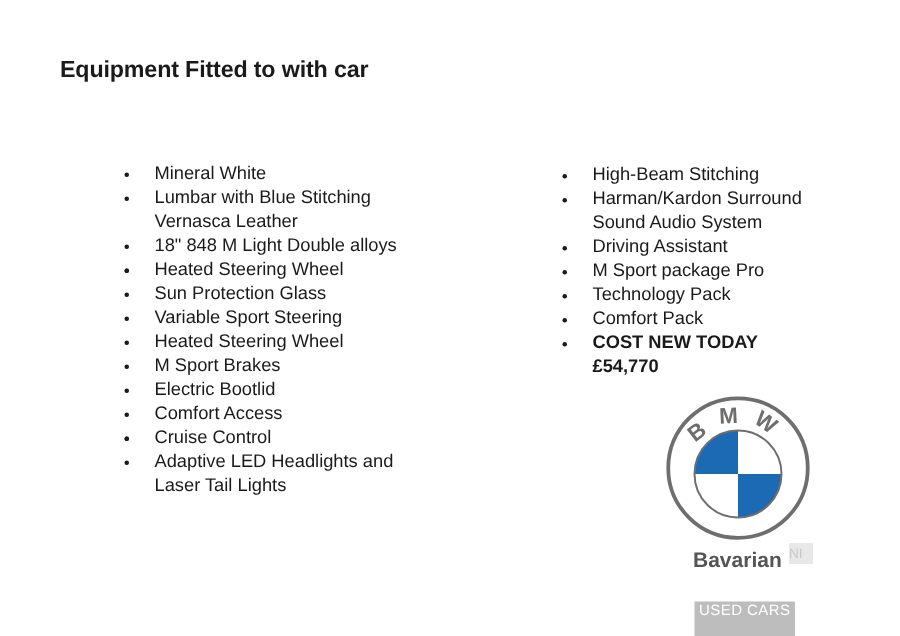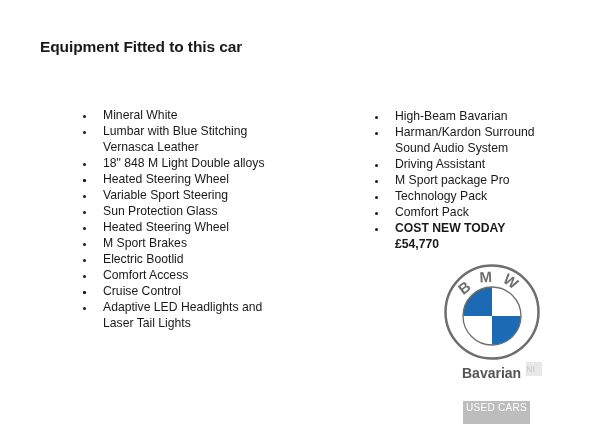--- a/index.html
+++ b/index.html
@@ -17,41 +17,41 @@
   .logo { position:absolute; left:444px; top:264px; width:96px; height:96px; }
   .badge { position:absolute; left:463px; top:362px; height:32px; background:#bdbdbd; color:#ffffff;
            font-size:10px; font-weight:normal; line-height:14px; padding:0 3px; letter-spacing:0.3px;margin-top:39px; }
   .badge2 { position:absolute; left:526px; top:362px; width:16px; height:14px; background:#e8e8e8; color:#c8c8c8;
             font-size:9px; line-height:14px; text-align:left; }
   .brand { position:absolute; left:462px; top:366px; font-size:14px; font-weight:bold; color:#555; line-height:14px; }
 </style>
 </head>
 <body>
 
-<h1 class="title">Equipment Fitted to this car</h1>
+<h1 class="title">Equipment Fitted to with car</h1>
 
 <ul class="list" id="col1">
   <li><span class="dot"></span><span>Mineral White</span></li>
   <li><span class="dot"></span><span>Lumbar with Blue Stitching Vernasca Leather</span></li>
   <li><span class="dot"></span><span>18" 848 M Light Double alloys</span></li>
   <li><span class="dot"></span></li>
   <li><span class="dot"></span><span>Heated Steering Wheel</span></li>
+  <li><span class="dot"></span><span>Sun Protection Glass</span></li>
   <li><span class="dot"></span><span>Variable Sport Steering</span></li>
-  <li><span class="dot"></span><span>Sun Protection Glass</span></li>
   <li><span class="dot"></span><span>Heated Steering Wheel</span></li>
   <li><span class="dot"></span><span>M Sport Brakes</span></li>
   <li><span class="dot"></span><span>Electric Bootlid</span></li>
   <li><span class="dot"></span><span>Comfort Access</span></li>
   <li><span class="dot"></span></li>
   <li><span class="dot"></span><span>Cruise Control</span></li>
   <li><span class="dot"></span><span>Adaptive LED Headlights and Laser Tail Lights</span></li>
 </ul>
 
 <ul class="list" id="col2">
-  <li><span class="dot"></span><span>High-Beam Bavarian</span></li>
+  <li><span class="dot"></span><span>High-Beam Stitching</span></li>
   <li><span class="dot"></span><span>Harman/Kardon Surround Sound Audio System</span></li>
   <li><span class="dot"></span><span>Driving Assistant</span></li>
   <li><span class="dot"></span><span>M Sport package Pro</span></li>
   <li><span class="dot"></span><span>Technology Pack</span></li>
   <li><span class="dot"></span><span>Comfort Pack</span></li>
   <li class="bold"><span class="dot"></span><span>COST NEW TODAY £54,770</span></li>
 </ul>
 
 <svg class="logo" viewBox="0 0 96 96">
   <circle cx="48" cy="48" r="46.5" fill="#ffffff" stroke="#6e6e6e" stroke-width="2.5"></circle>

